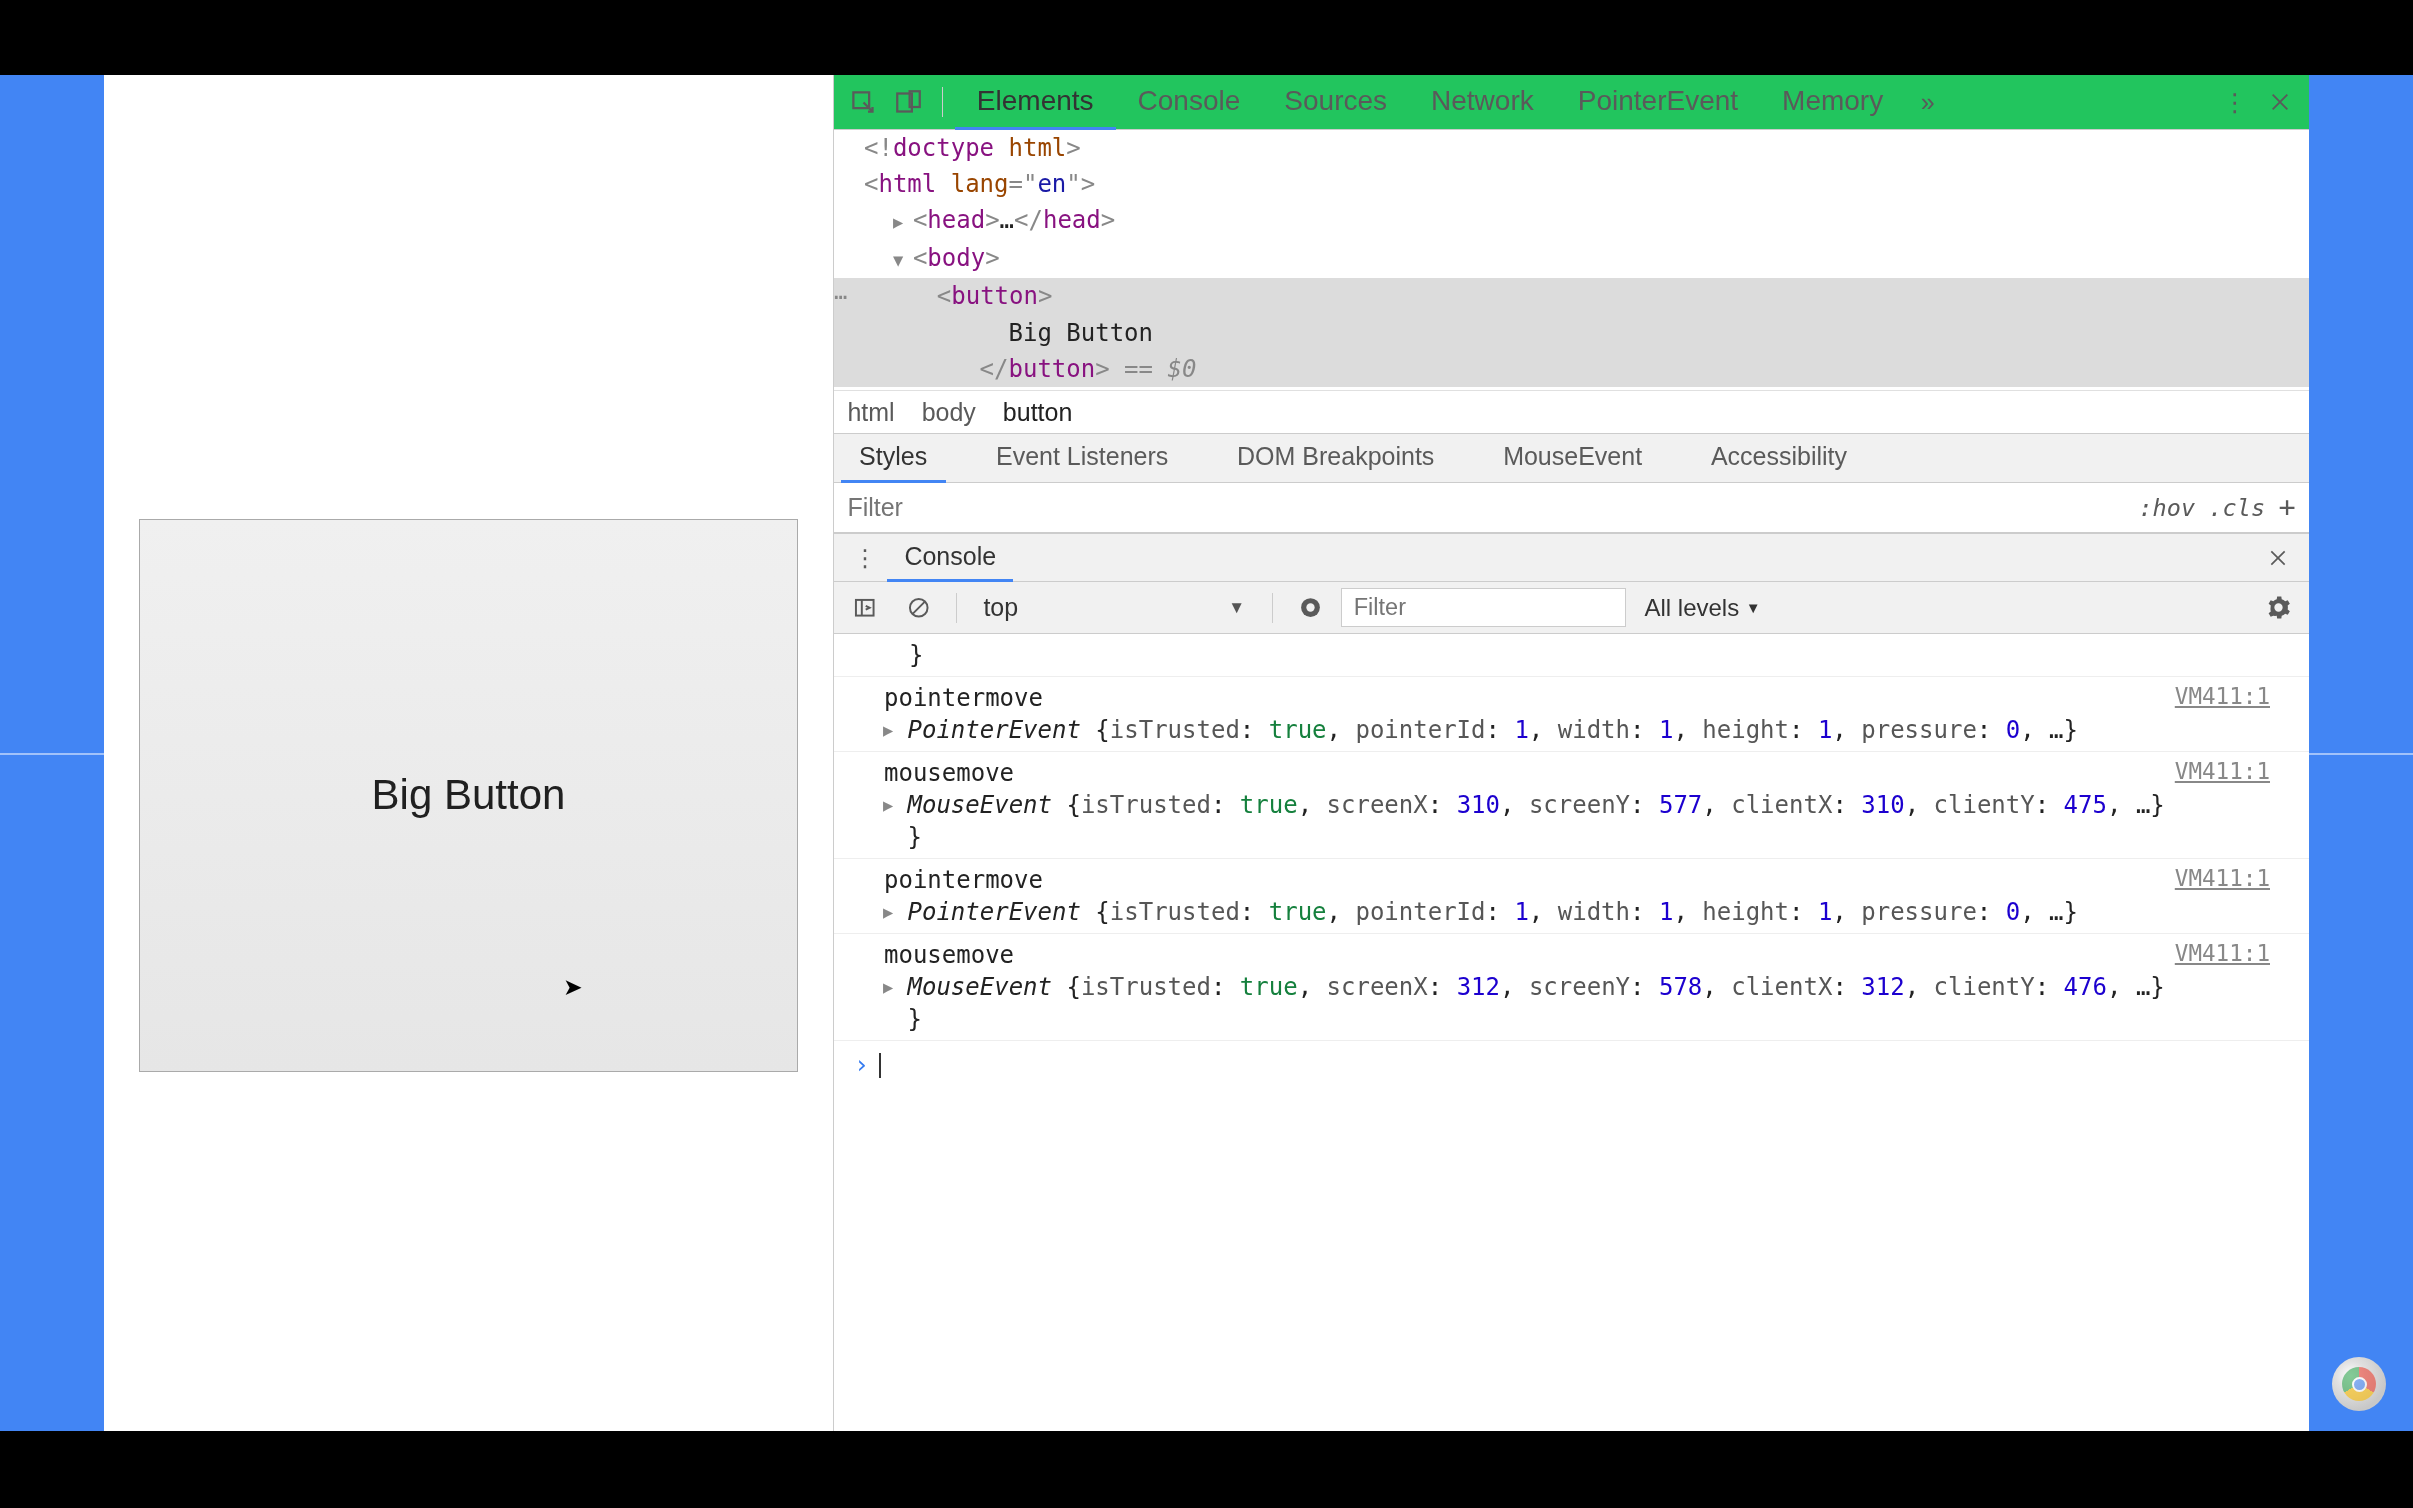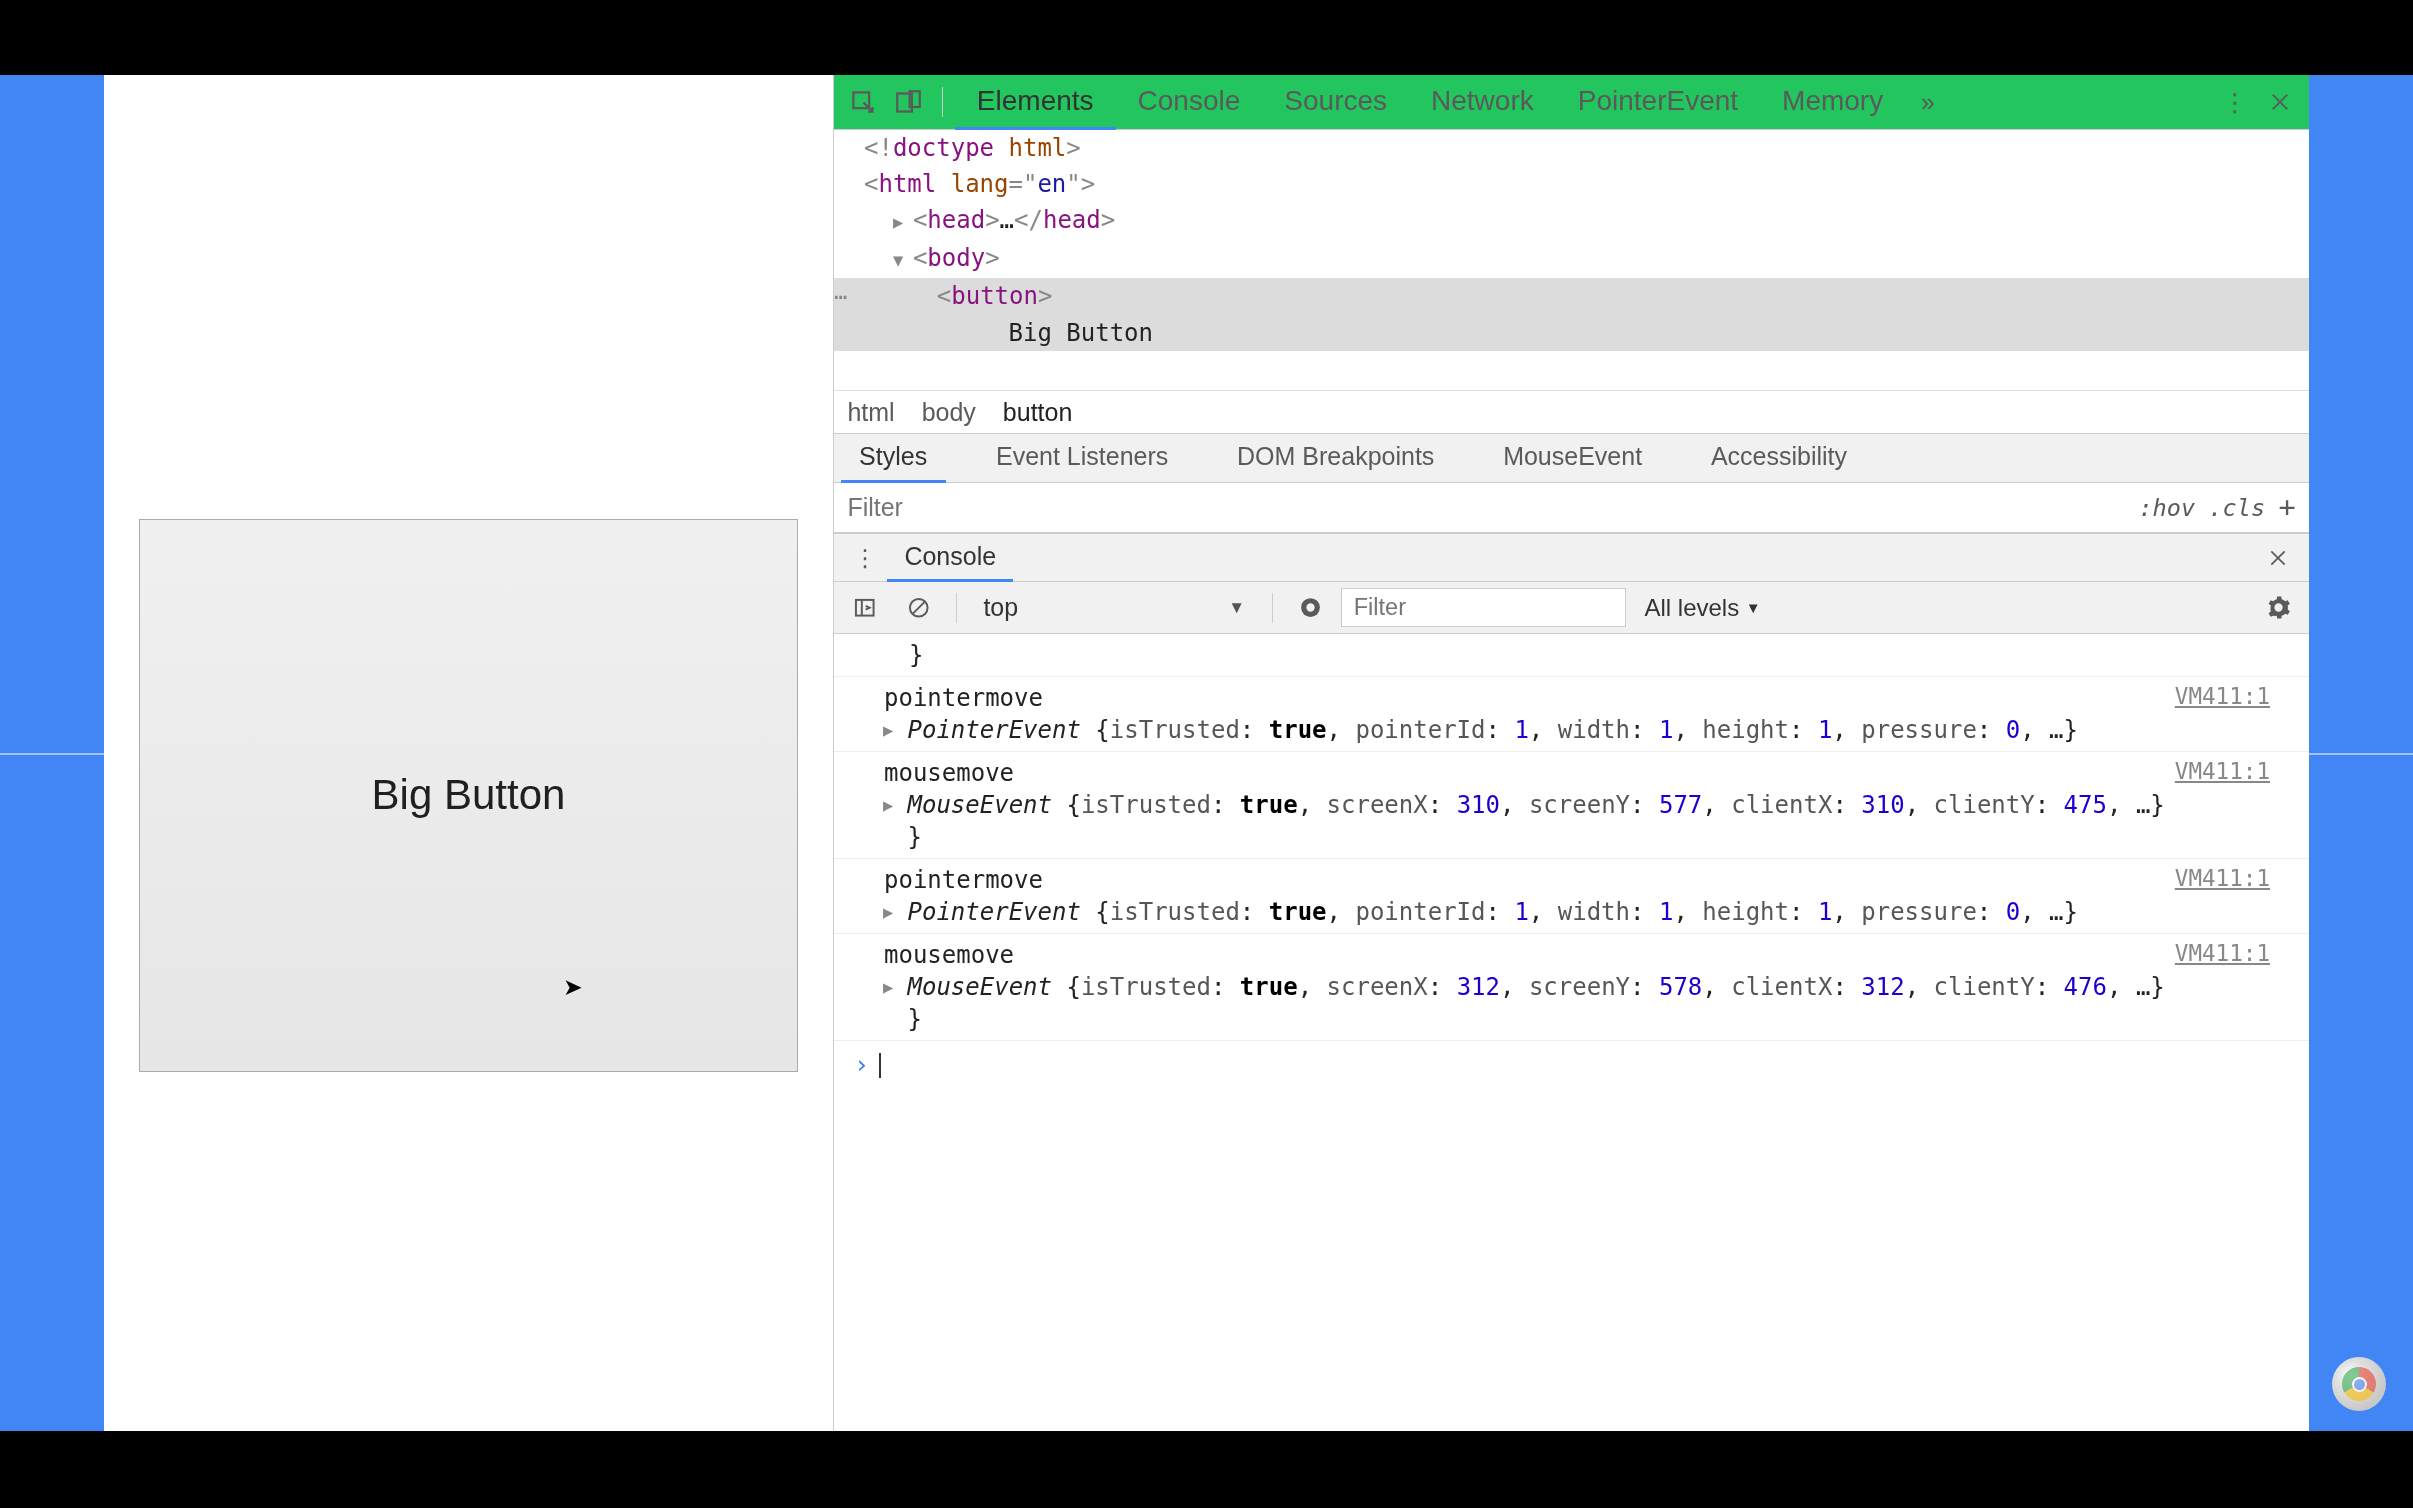--- a/index.html
+++ b/index.html
@@ -330,21 +330,21 @@
       white-space: pre-wrap;
     }
     .obj-line .arrow {
       color: #888;
       font-size: 17px;
       position: absolute;
       left: 49px;
     }
     .log-entry .obj-line.indent { padding-left: 23.5px; }
     .kw-prop { color: #565656; }
-    .kw-bool { color: #000000; font-weight: bold; }
+    .kw-bool { color: #15803d; }
     .kw-num  { color: #1c00cf; }
     .kw-cls  { color: #222; font-style: italic; }
     .brace-close { padding-left: 25px; }
     
     .prompt-row {
       display: flex;
       align-items: center;
       gap: 10px;
       padding: 8.4px 20px;
       color: #367cf1;
@@ -438,20 +438,21 @@
         </div>
 
         <div class="dom-section">
           <div class="dom-line"><span class="tag-pun">&lt;!</span><span class="tag-name">doctype </span><span class="attr-name">html</span><span class="tag-pun">&gt;</span></div>
           <div class="dom-line"><span class="tag-pun">&lt;</span><span class="tag-name">html </span><span class="attr-name">lang</span><span class="tag-pun">="</span><span class="attr-val">en</span><span class="tag-pun">"&gt;</span></div>
           <div class="dom-line">  <span class="discl">▶</span><span class="tag-pun">&lt;</span><span class="tag-name">head</span><span class="tag-pun">&gt;</span><span class="dom-txt">…</span><span class="tag-pun">&lt;/</span><span class="tag-name">head</span><span class="tag-pun">&gt;</span></div>
           <div class="dom-line">  <span class="discl">▼</span><span class="tag-pun">&lt;</span><span class="tag-name">body</span><span class="tag-pun">&gt;</span></div>
           <div class="dom-sel">
             <div class="dom-line"><span class="gutter">⋯</span>    <span class="tag-pun">&lt;</span><span class="tag-name">button</span><span class="tag-pun">&gt;</span></div>
             <div class="dom-line">          <span class="dom-txt">Big Button</span></div>
+            <div class="dom-line">        <span class="tag-pun">&lt;/</span><span class="tag-name">button</span><span class="tag-pun">&gt;</span><span class="eq0"> == $0</span></div>
           </div>
           <div class="dom-line" style="opacity:.6">    </div>
         </div>
 
         <div class="breadcrumb">
           <span class="bc-item">html</span>
           <span class="bc-item">body</span>
           <span class="bc-item bc-sel">button</span>
         </div>
 

